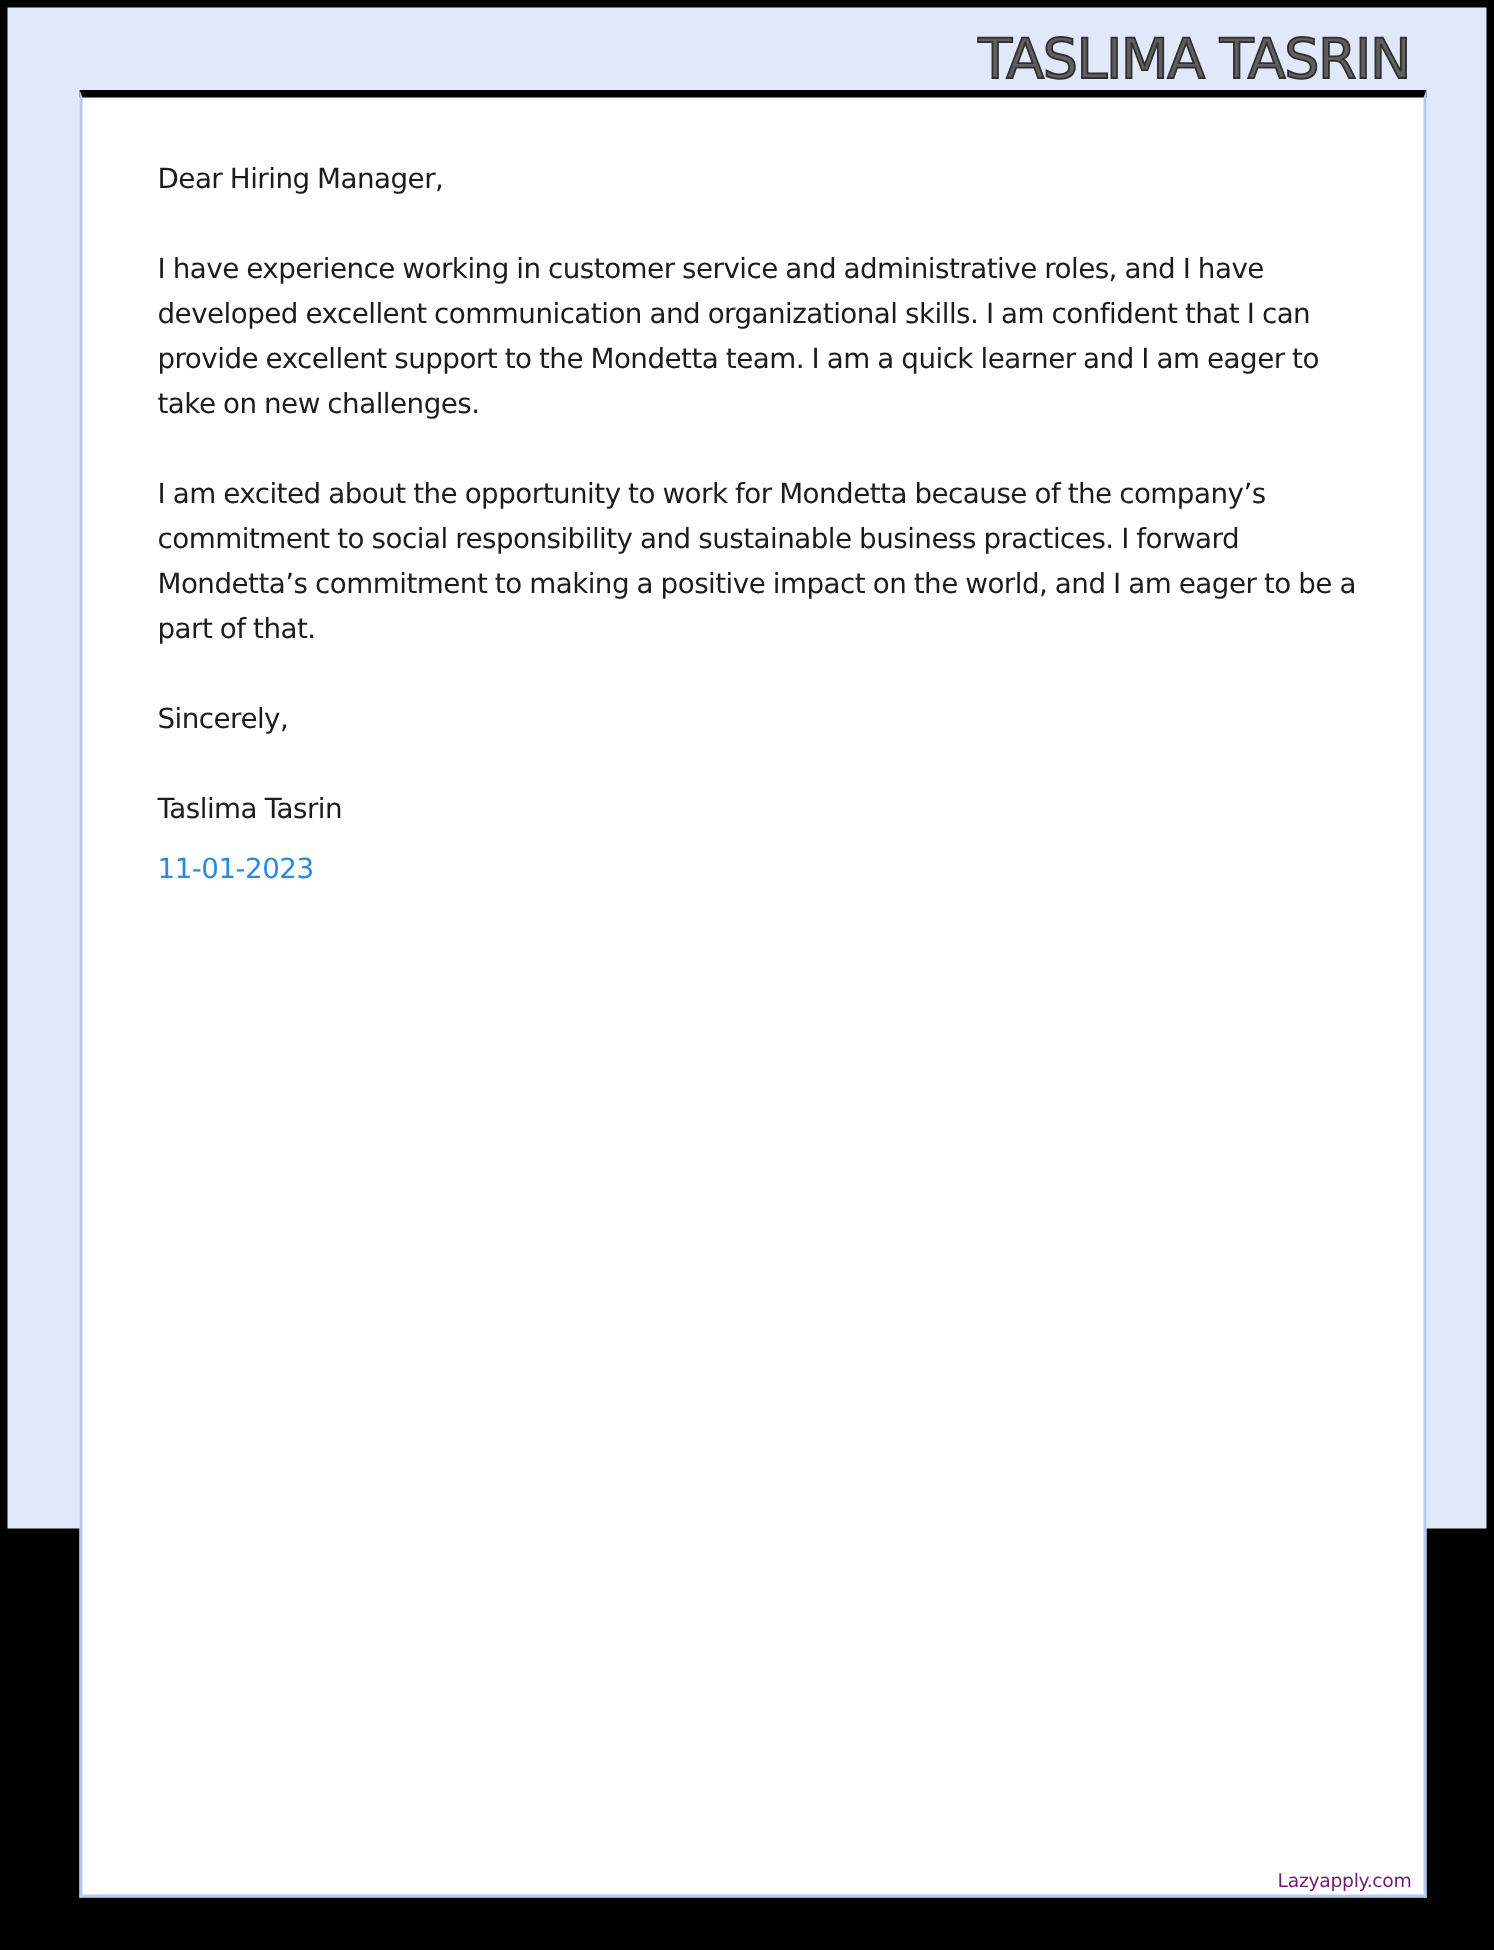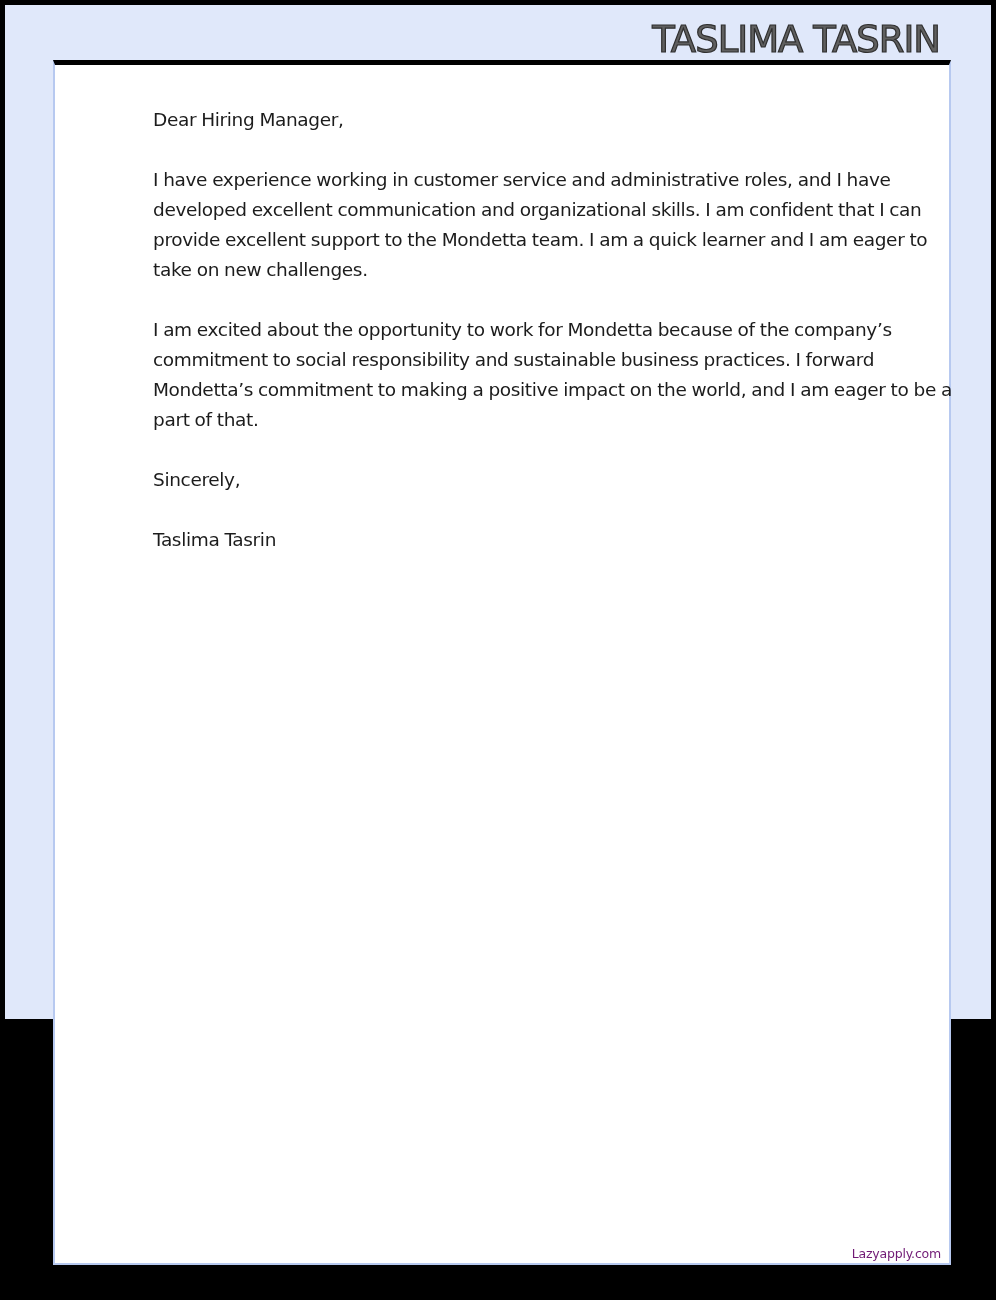--- a/index.html
+++ b/index.html
@@ -50,21 +50,20 @@
     .letter {
       position: absolute;
       left: 50px;
       top: 40px;
       width: 820px;
       font-size: 18.5px;
       line-height: 30px;
       color: #1c1c1c;
       letter-spacing: -0.35px;
       word-spacing: -0.5px;
-      margin-left: 48px;
     }
     .letter p {
       margin: 0 0 30px 0;
       white-space: pre-line;
     }
     .letter p.sig {
       margin-bottom: 10px;
     }
     .date {
       color: #2a8ae0;
@@ -91,16 +90,17 @@
       <p>I have experience working in customer service and administrative roles, and I have
 developed excellent communication and organizational skills. I am confident that I can
 provide excellent support to the Mondetta team. I am a quick learner and I am eager to
 take on new challenges.</p>
       <p>I am excited about the opportunity to work for Mondetta because of the company’s
 commitment to social responsibility and sustainable business practices. I forward
 Mondetta’s commitment to making a positive impact on the world, and I am eager to be a
 part of that.</p>
       <p>Sincerely,</p>
       <p class="sig">Taslima Tasrin</p>
+      <p class="date">11-01-2023</p>
     </div>
     <div class="footer">Lazyapply.com</div>
   </div>
 </div>
 
 </body></html>

